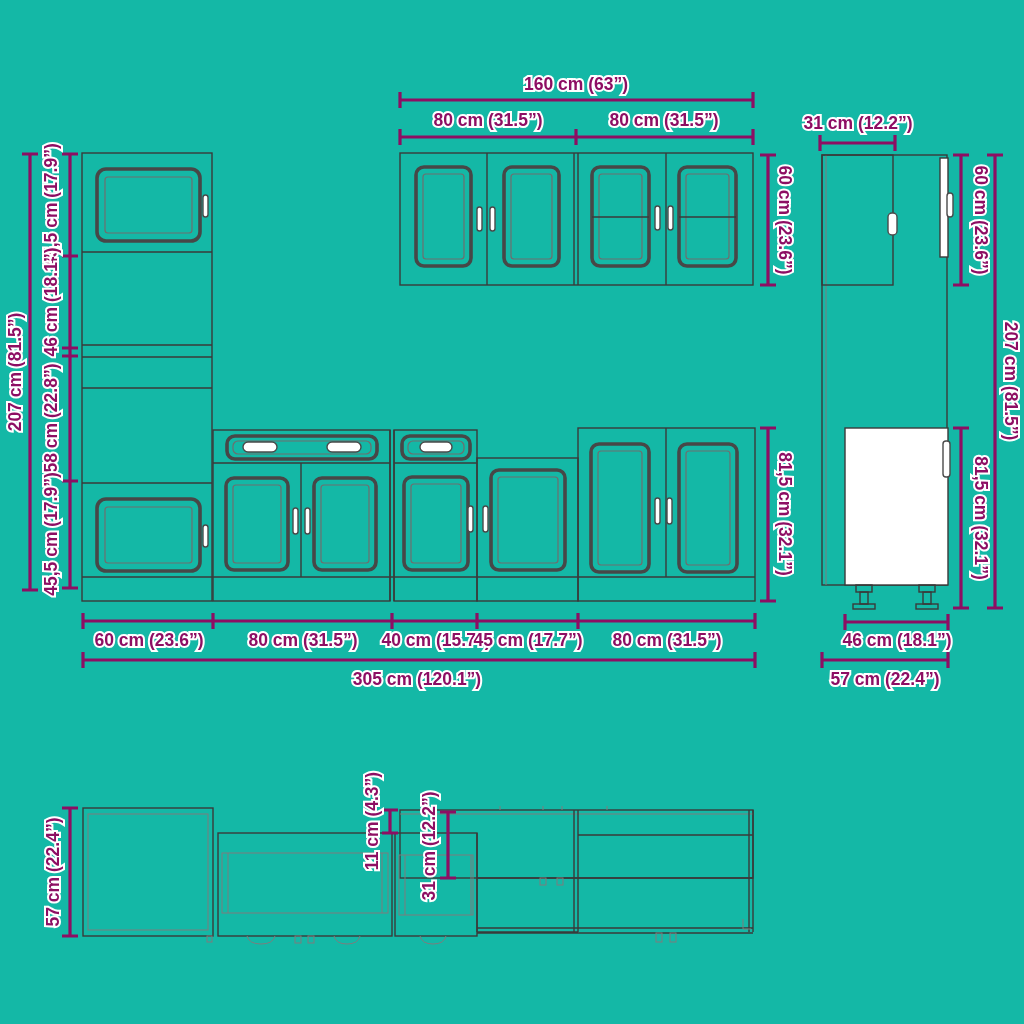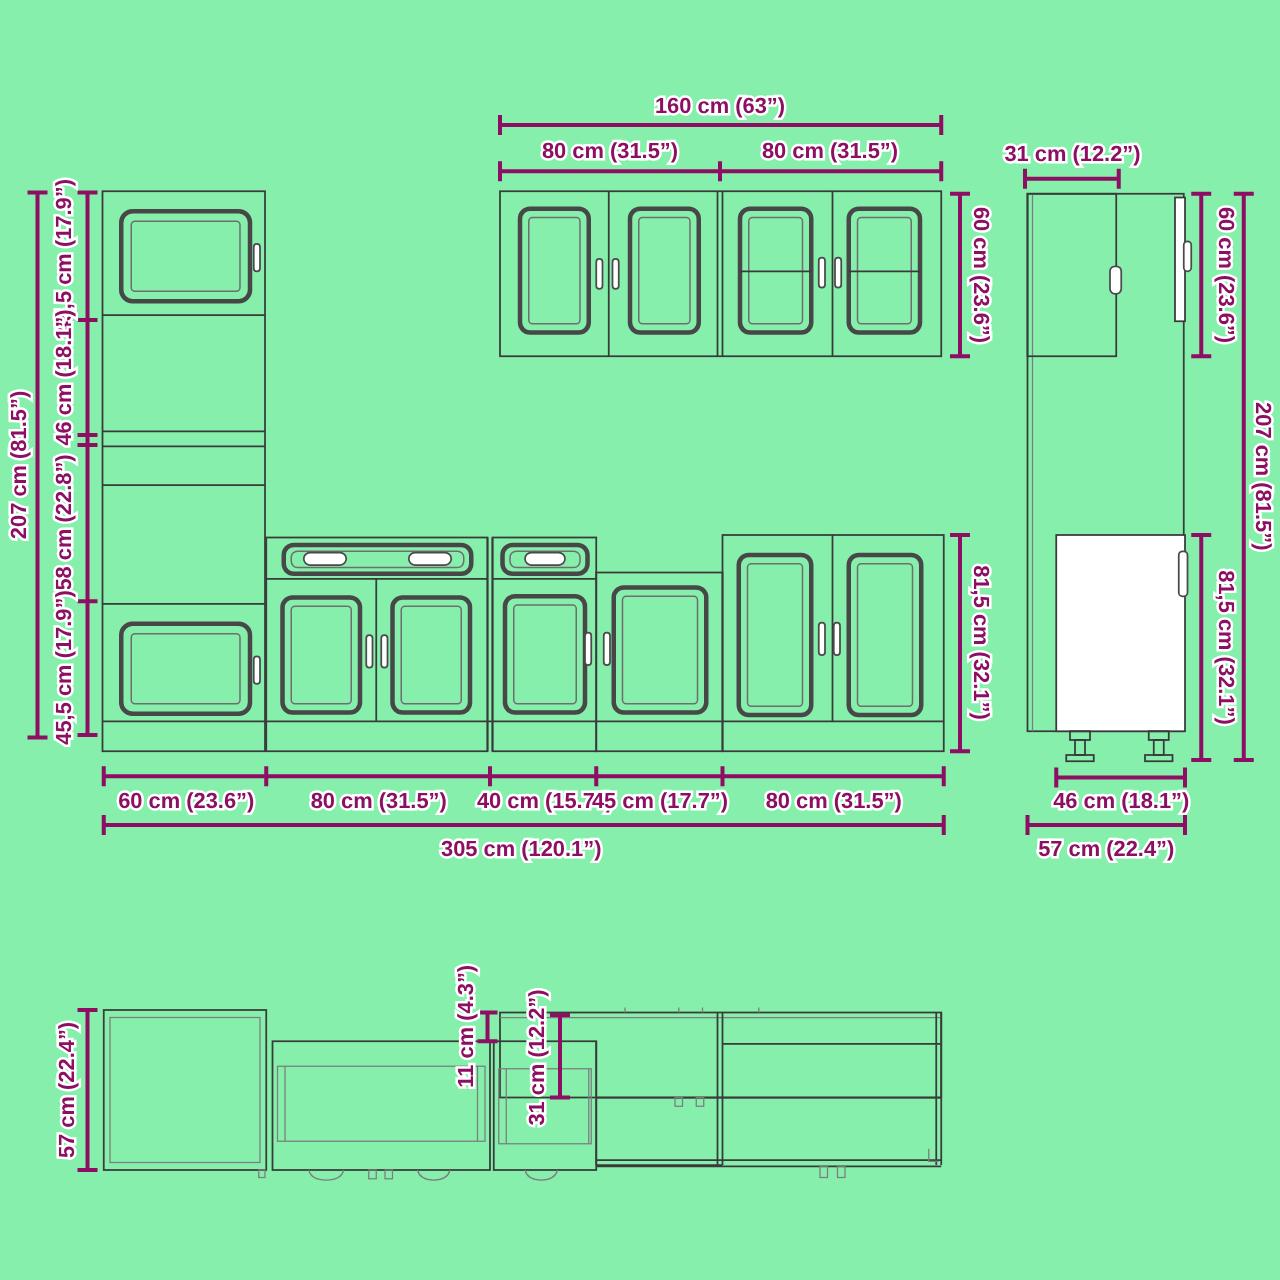--- a/index.html
+++ b/index.html
@@ -1,16 +1,16 @@
 <!DOCTYPE html>
 <html><head>
 <meta charset="utf-8">
 <style>
   html,body{margin:0;padding:0;background:#fff;}
-  .canvas{position:relative;width:1024px;height:1024px;background:#86efac;overflow:hidden;
+  .canvas{position:relative;width:1024px;height:1024px;background:#14b8a6;overflow:hidden;
           font-family:"Liberation Sans",sans-serif;}
   svg{position:absolute;left:0;top:0;}
   .ln{fill:none;stroke:#3a3a3a;stroke-width:1.4;}
   .lnt{fill:none;stroke:#7d7d7d;stroke-width:1;}
   .fr{fill:none;stroke:#474747;stroke-width:3.6;}
   .fi{fill:none;stroke:#6e6e6e;stroke-width:1.2;}
   .hd{fill:#ffffff;stroke:#4a4a4a;stroke-width:1.4;}
   .wh{fill:#ffffff;stroke:#3a3a3a;stroke-width:1.4;}
   .dim{fill:none;stroke:#8d0e63;stroke-width:3.2;}
   .dim-label{font:700 17.5px "Liberation Sans",sans-serif;fill:#8d0e63;

